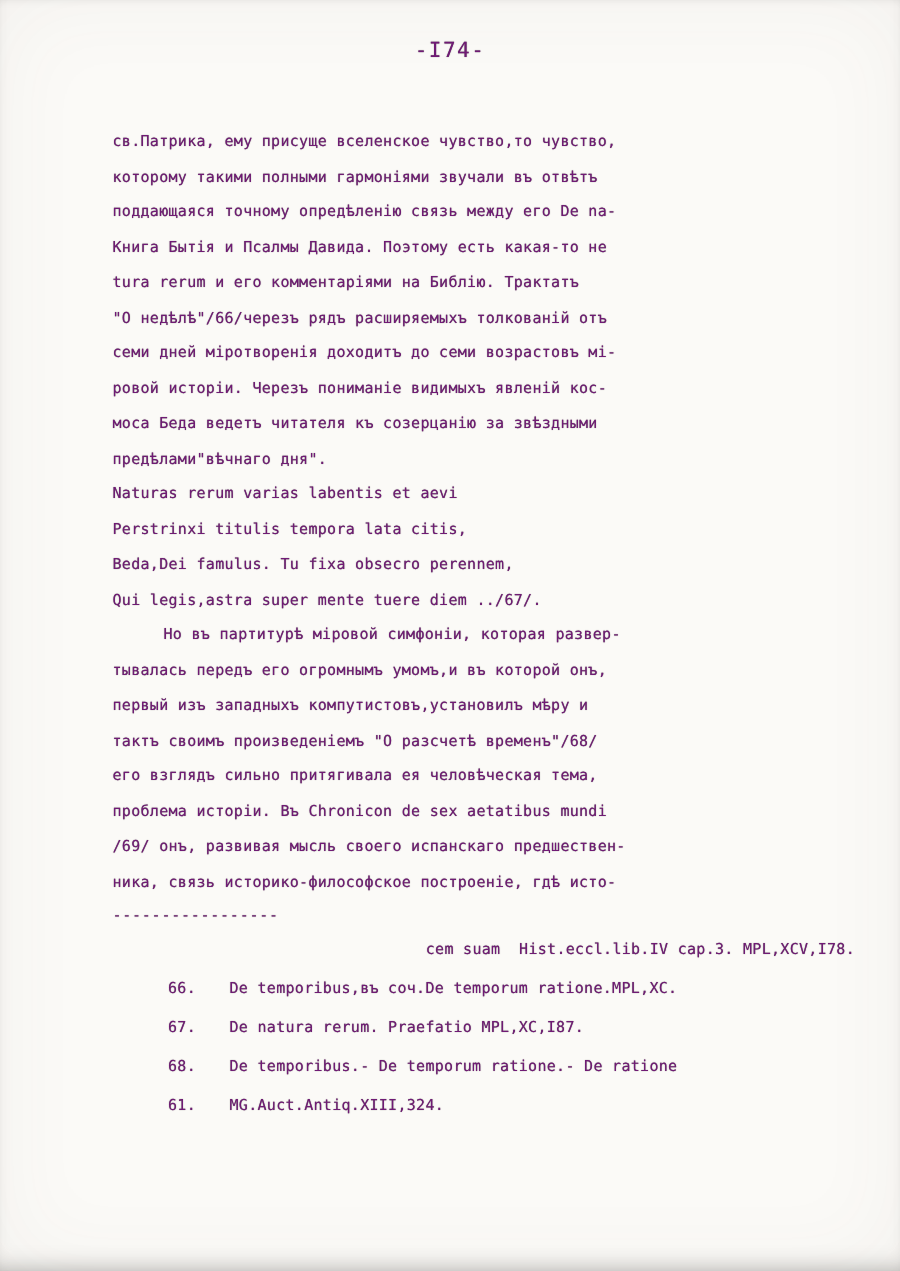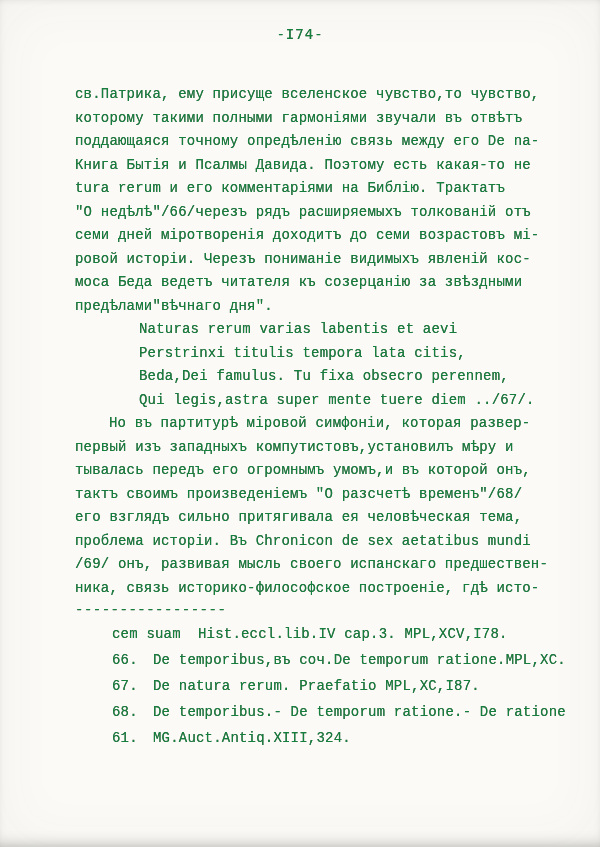--- a/index.html
+++ b/index.html
@@ -6,53 +6,52 @@
   body {
     width: 600px; height: 847px;
     background: #f4f3ef;
     font-family: "DejaVu Sans Mono", "DejaVu Sans", monospace;
     overflow: hidden;
   }
   .page {
     position: relative;
     width: 600px; height: 847px;
     background: #fbfaf7;
-    color: #15803d;
+    color: #701a75;
     box-shadow:
       inset 0 -10px 14px -9px rgba(60,60,58,0.35),
       inset 0 4px 8px -7px rgba(60,60,58,0.25),
       inset 0 0 60px rgba(90,85,70,0.05);
   }
   .line {
     height: 23.5px;
     line-height: 23.5px;
-    font-size: 14px;
+    font-size: 10px;
     letter-spacing: 0.2px;
     white-space: pre;
     text-shadow: 0 0 0.6px rgba(40,38,34,0.75);
-    font-family: Liberation Mono, monospace;
   }
   .page-number {
     position: absolute;
     top: 26px; left: 0; width: 100%;
     text-align: center;
     font-size: 14px;
     letter-spacing: 1px;
     text-shadow: 0 0 0.6px rgba(40,38,34,0.75);
   }
   .body-text { position: absolute; left: 75px; top: 83px; width: 485px; }
-  .verse { margin-left: 64px; }
+  .verse { }
   .indent-first { padding-left: 34px; }
   .separator {
     position: absolute; left: 75px; top: 599px;
     letter-spacing: 0.5px;
   }
   .footnotes { position: absolute; left: 70px; top: 621px; width: 500px; }
   .footnotes .line { height: 26px; line-height: 26px; margin-left: 42px; }
-  .fn-cont { margin-left: 37px; }
+  .fn-cont { margin-left: 37px; text-align: right; }
   .fn-row { display: grid; grid-template-columns: 41px 1fr; }
 </style>
 </head>
 <body>
 
 <div class="page">
 
   <div class="page-number">-I74-</div>
 
   <div class="body-text">
@@ -72,22 +71,22 @@
 
     <div class="verse">
       <div class="line">Naturas rerum varias labentis et aevi</div>
       <div class="line">Perstrinxi titulis tempora lata citis,</div>
       <div class="line">Beda,Dei famulus. Tu fixa obsecro perennem,</div>
       <div class="line">Qui legis,astra super mente tuere diem ../67/.</div>
     </div>
 
     <div class="para">
       <div class="line indent-first">Но въ партитурѣ міровой симфоніи, которая развер-</div>
+      <div class="line">тывалась передъ его огромнымъ умомъ,и въ которой онъ,</div>
       <div class="line">первый изъ западныхъ компутистовъ,установилъ мѣру и</div>
-      <div class="line">тывалась передъ его огромнымъ умомъ,и въ которой онъ,</div>
       <div class="line">тактъ своимъ произведеніемъ "О разсчетѣ временъ"/68/</div>
       <div class="line">его взглядъ сильно притягивала ея человѣческая тема,</div>
       <div class="line">проблема исторіи. Въ Chronicon de sex aetatibus mundi</div>
       <div class="line">/69/ онъ, развивая мысль своего испанскаго предшествен-</div>
       <div class="line">ника, связь историко-философское построеніе, гдѣ исто-</div>
     </div>
 
   </div>
 
   <div class="line separator">-----------------</div>

